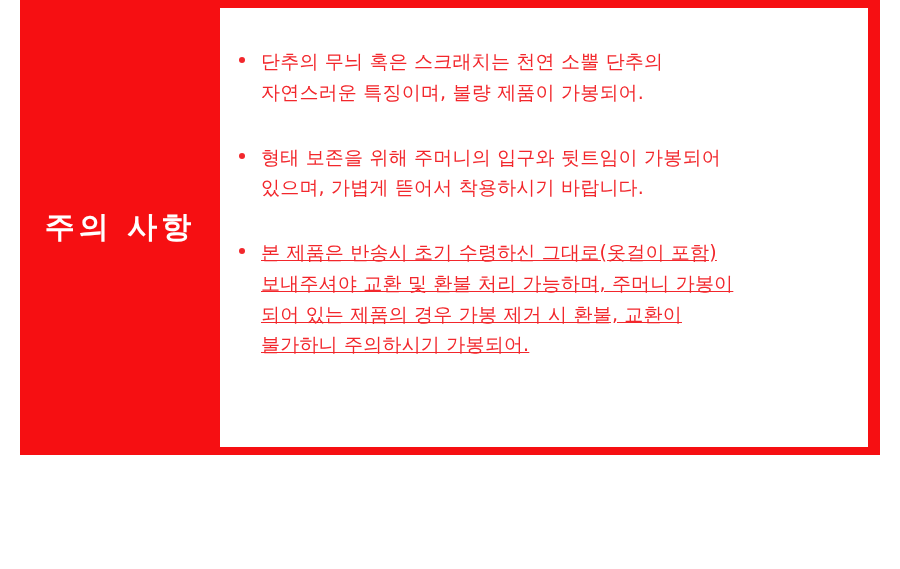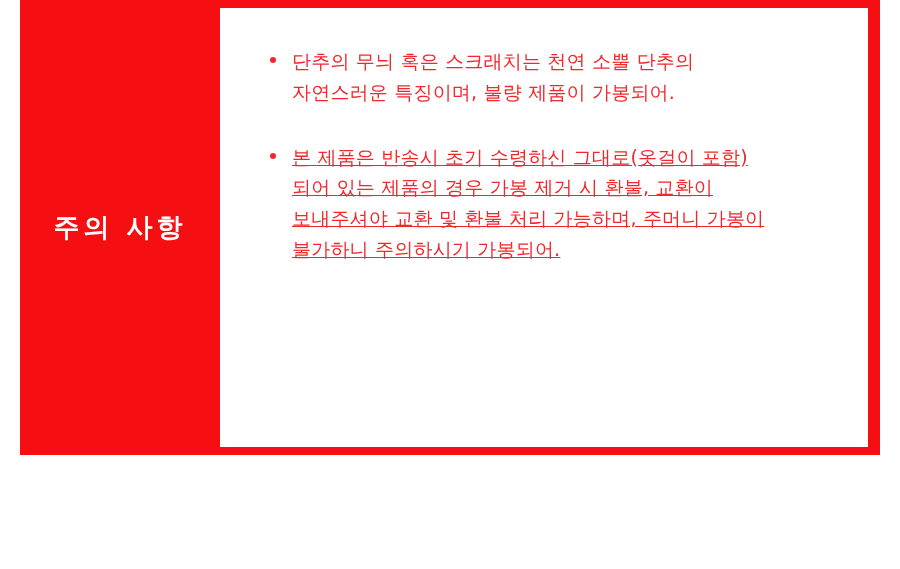--- a/index.html
+++ b/index.html
@@ -31,31 +31,31 @@
     width: 200px;
     flex: 0 0 200px;
     display: flex;
     align-items: center;
     justify-content: center;
     background: #f60f12;
   }
 
   .notice-label {
     color: #ffffff;
-    font-size: 26px;
+    font-size: 30px;
     font-weight: bold;
     letter-spacing: 4px;
     white-space: nowrap;
   }
 
   .notice-panel {
     flex: 1 1 auto;
     background: #ffffff;
     margin: 8px 12px 8px 0;
-    padding: 38px 30px 30px 44px;
+    padding: 38px 30px 30px 13px;
     box-sizing: border-box;
   }
 
   .notice-list {
     list-style: none;
     margin: 0;
     padding: 0;
   }
 
   .notice-item {
@@ -97,20 +97,25 @@
   </div>
   <div class="notice-panel">
     <ul class="notice-list">
       <li class="notice-item">
         <span class="bullet"></span>
         <span class="notice-line">단추의 무늬 혹은 스크래치는 천연 소뿔 단추의</span>
         <span class="notice-line">자연스러운 특징이며, 불량 제품이 가봉되어.</span>
       </li>
       <li class="notice-item">
         <span class="bullet"></span>
+        <span class="notice-line">형태 보존을 위해 주머니의 입구와 뒷트임이 가봉되어</span>
+        <span class="notice-line">있으며, 가볍게 뜯어서 착용하시기 바랍니다.</span>
+      </li>
+      <li class="notice-item">
+        <span class="bullet"></span>
         <span class="notice-line">본 제품은 반송시 초기 수령하신 그대로(옷걸이 포함)</span>
+        <span class="notice-line">보내주셔야 교환 및 환불 처리 가능하며, 주머니 가봉이</span>
         <span class="notice-line">되어 있는 제품의 경우 가봉 제거 시 환불, 교환이</span>
-        <span class="notice-line">보내주셔야 교환 및 환불 처리 가능하며, 주머니 가봉이</span>
         <span class="notice-line">불가하니 주의하시기 가봉되어.</span>
       </li>
     </ul>
   </div>
 </div>
 
 </body></html>

